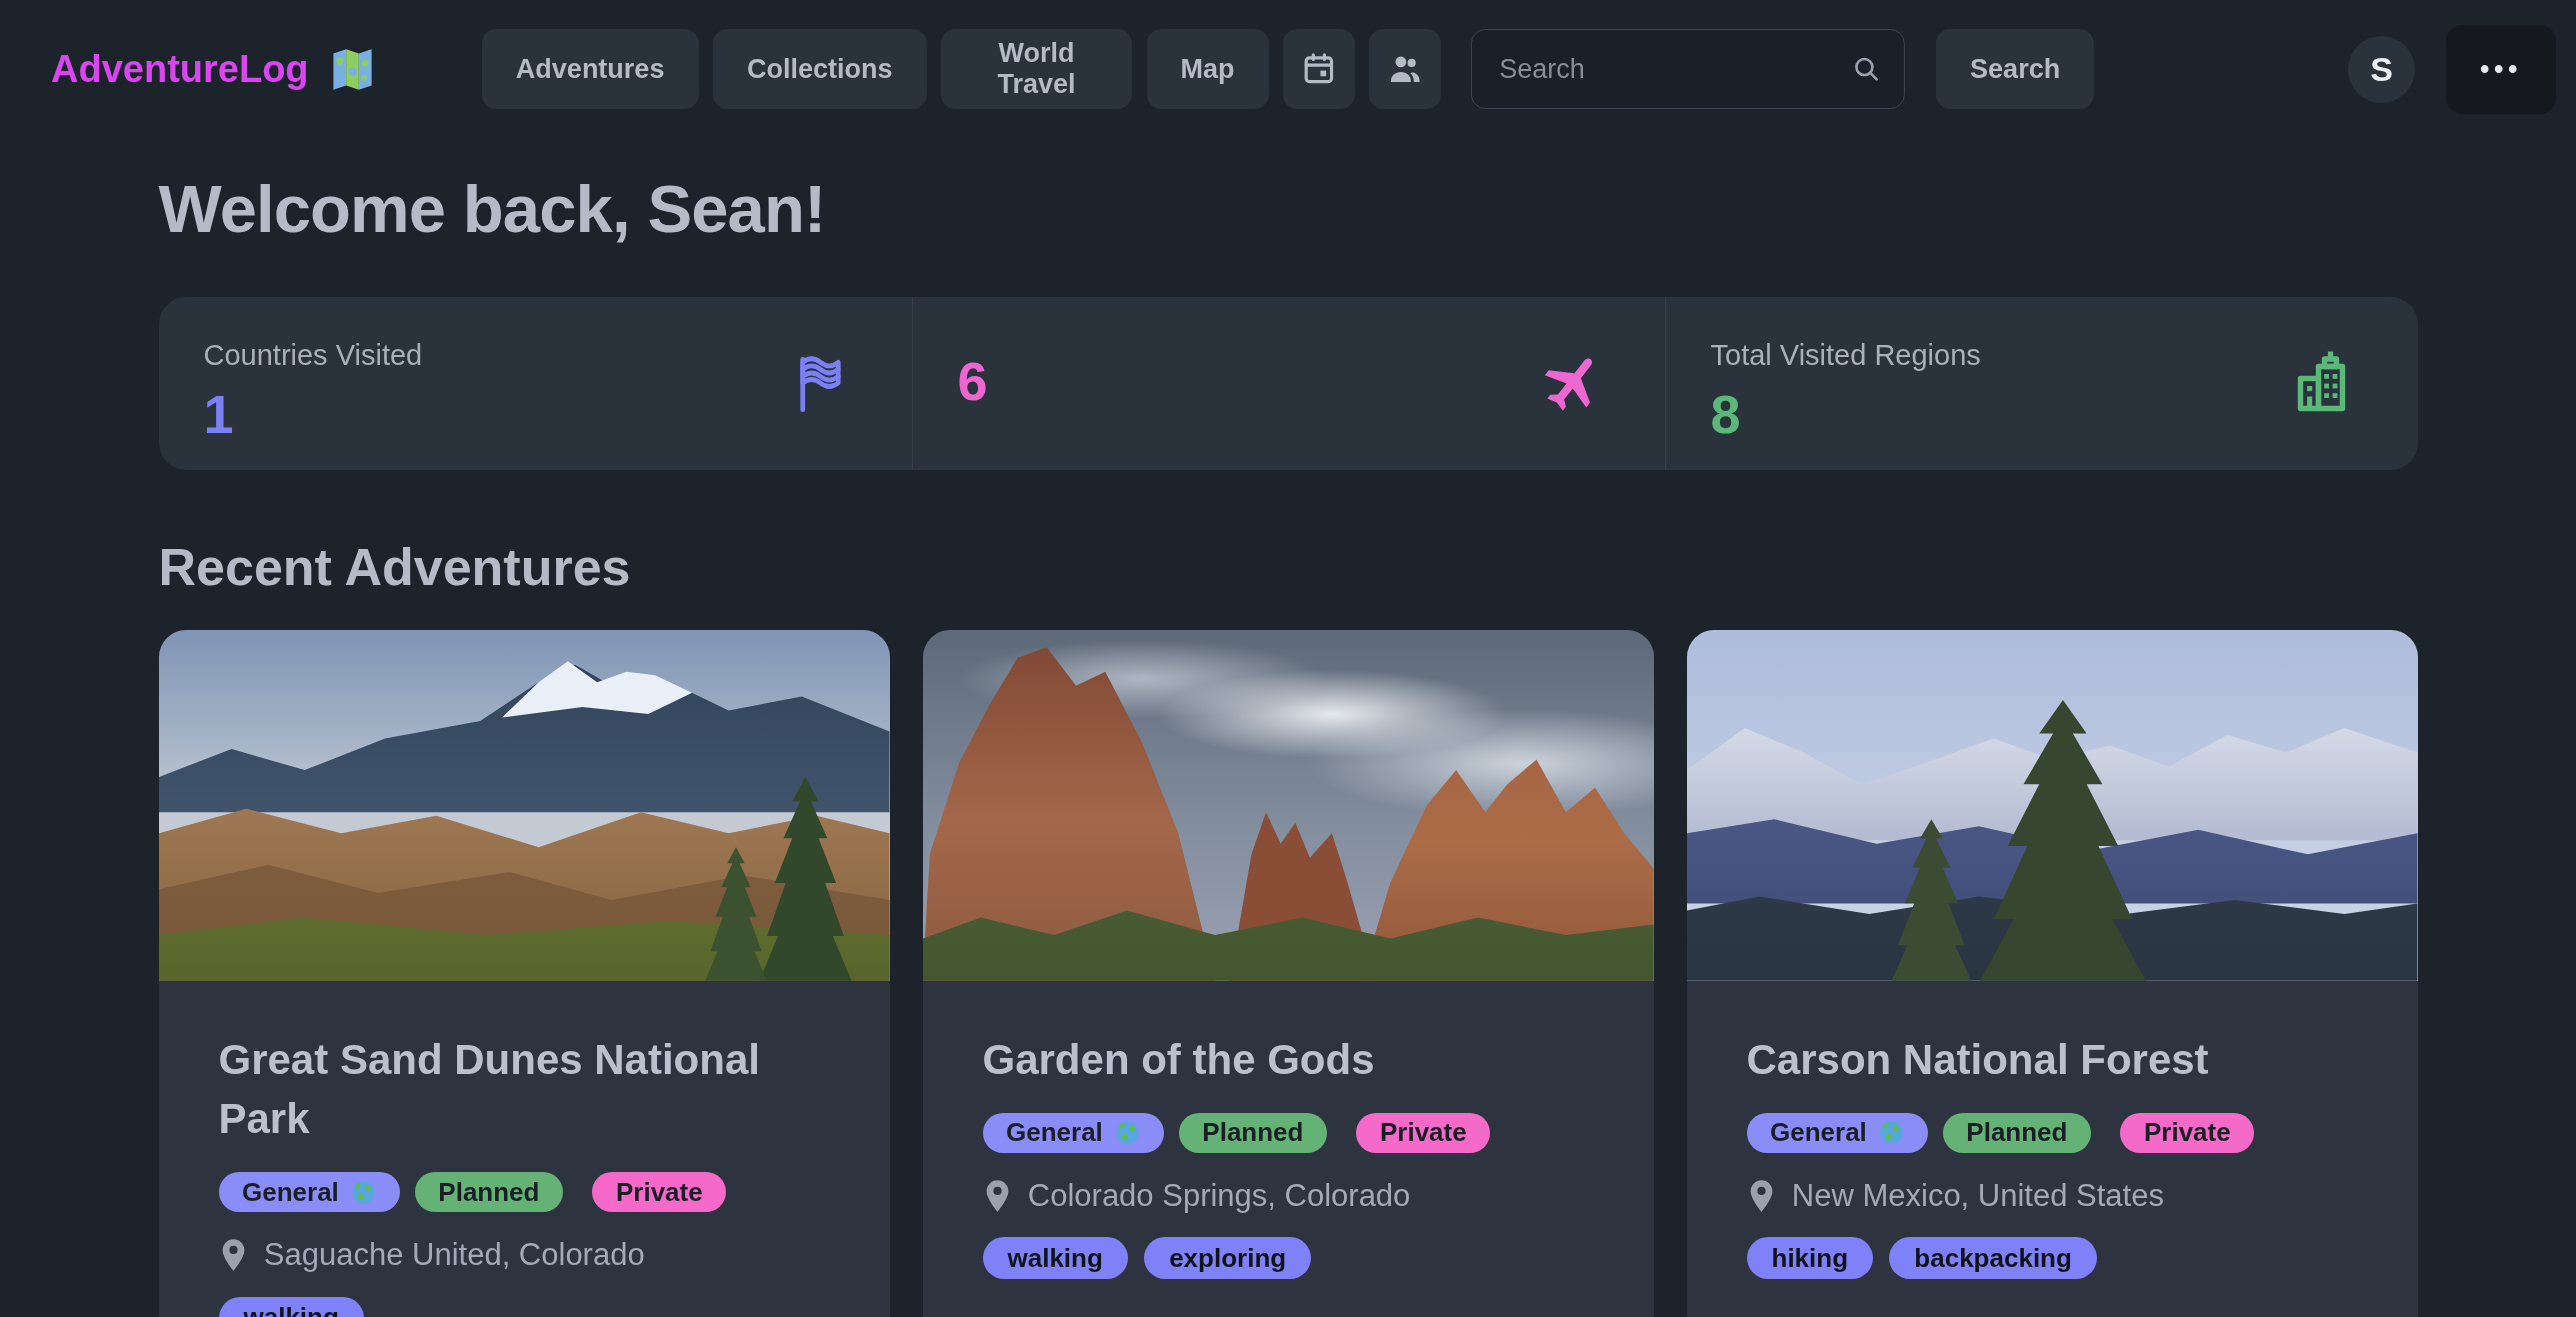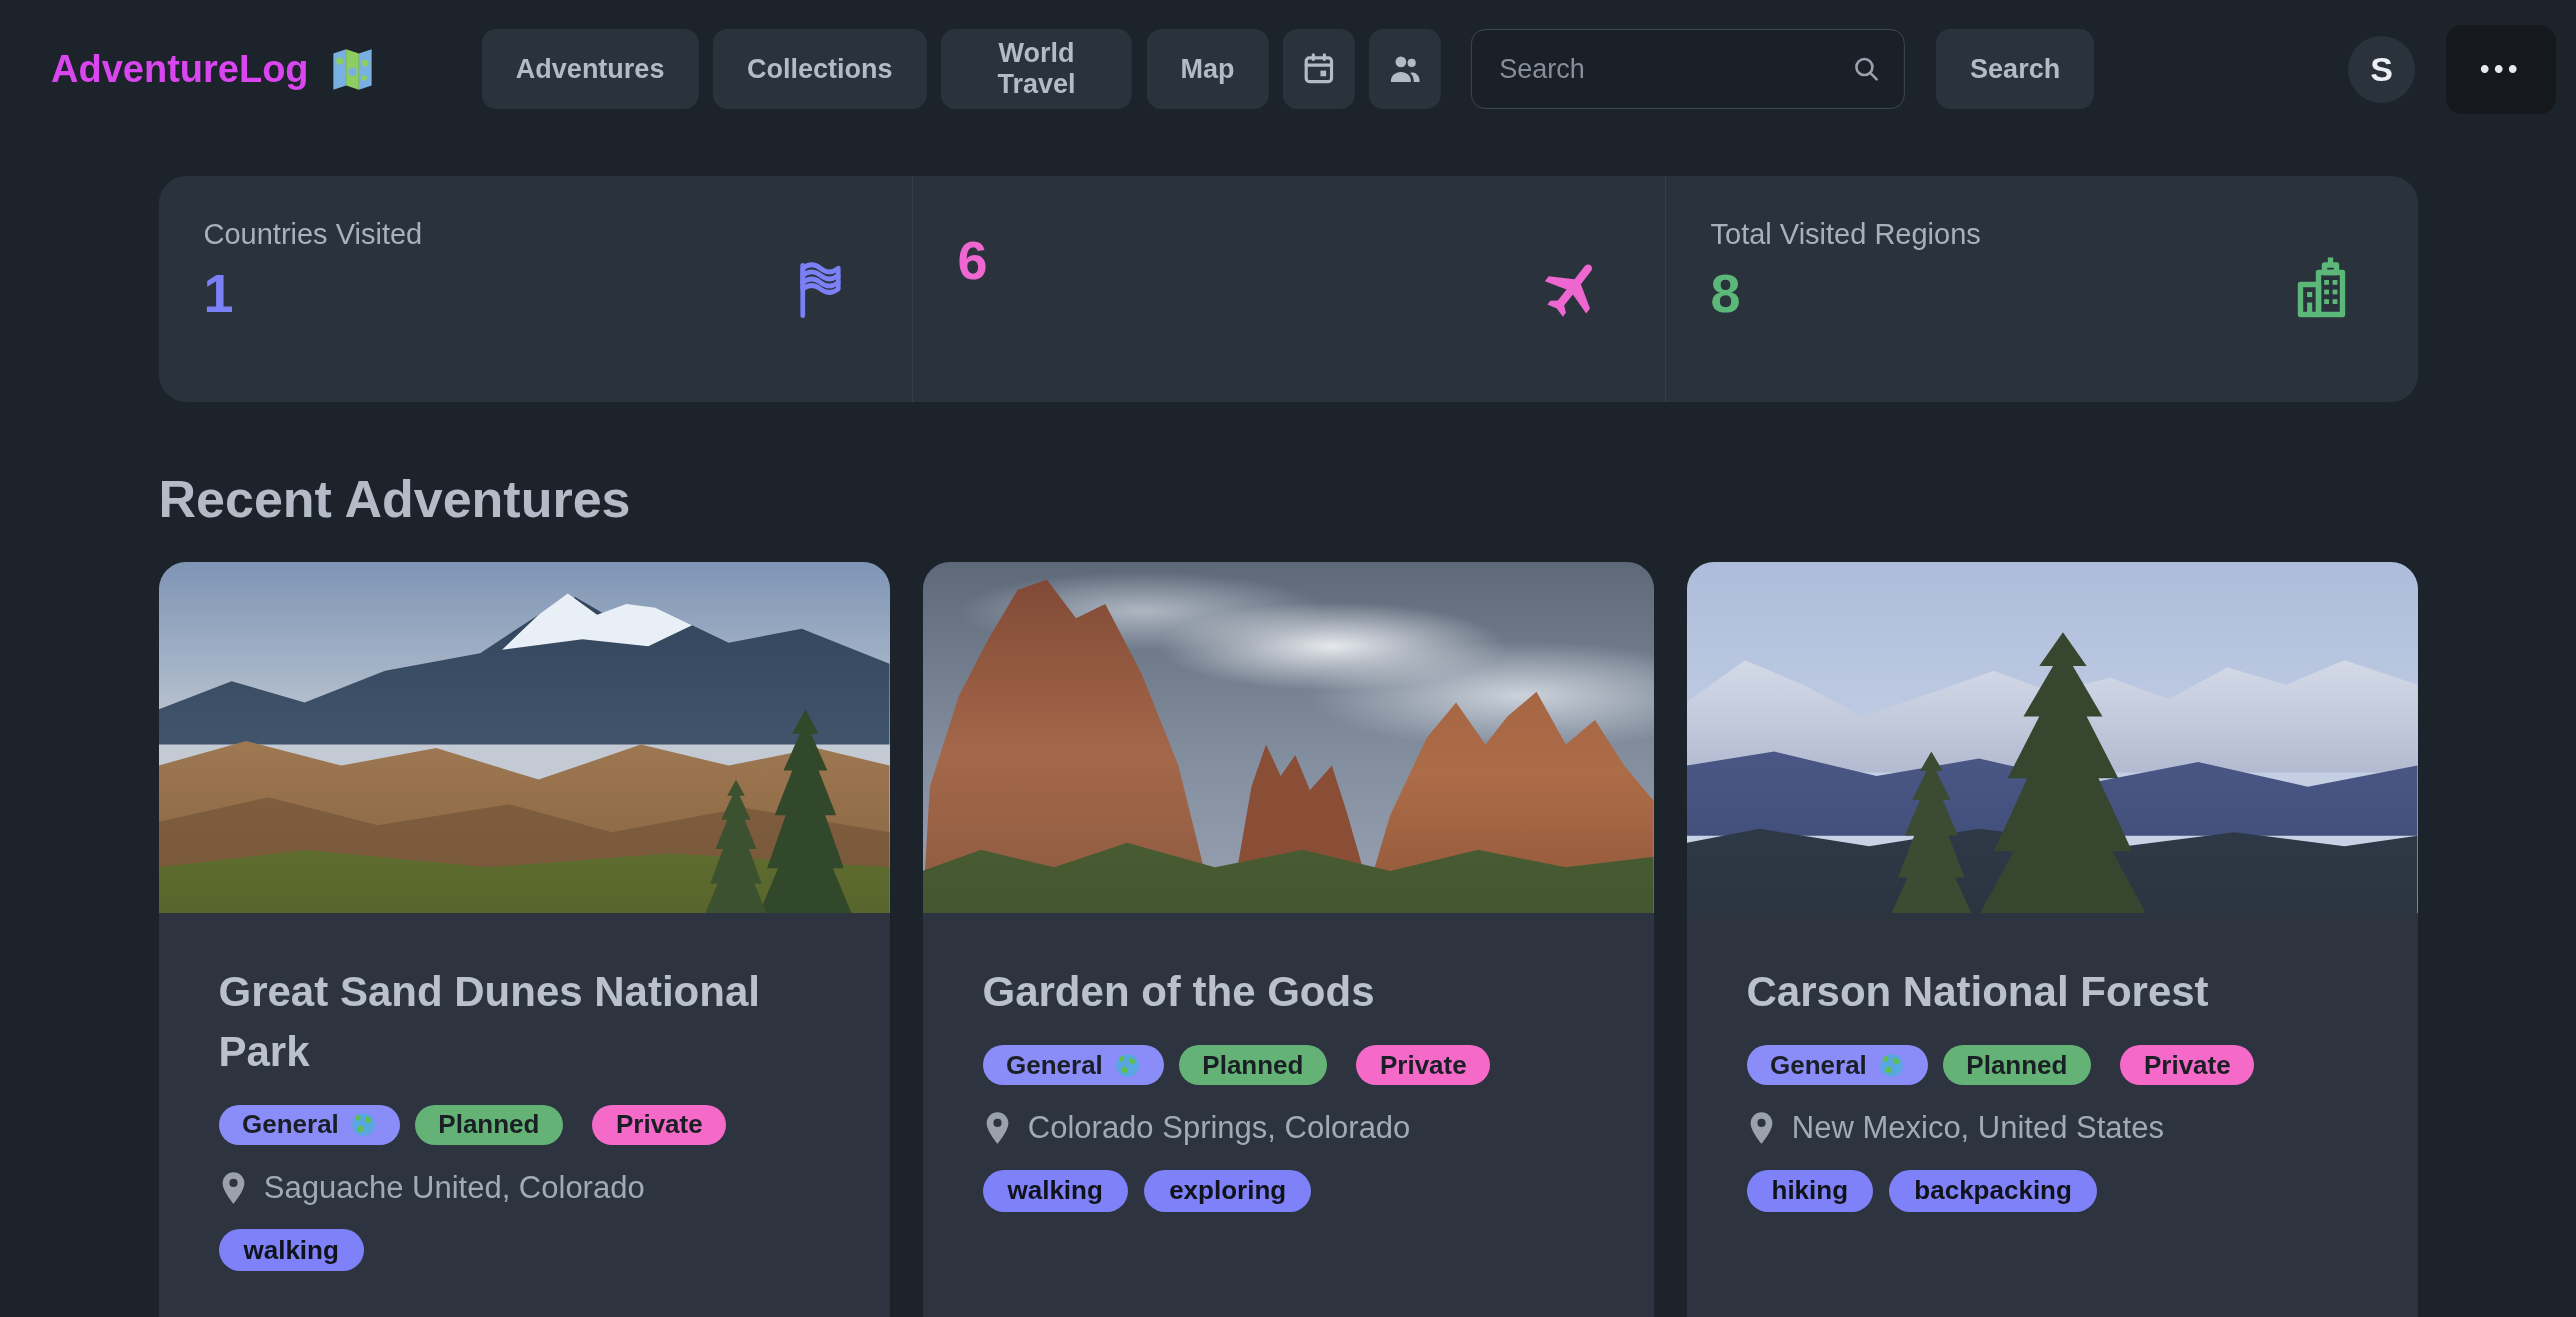--- a/index.html
+++ b/index.html
@@ -27,22 +27,22 @@
   .search-glyph { position:absolute; right:23.5px; top:50%; transform:translateY(-50%); }
   .search-btn { margin-left:16.3px; }
   .nav-right { position:absolute; right:20px; display:flex; align-items:center; gap:31px; }
   .avatar { width:67px; height:67px; border-radius:50%; background:#2a323c; color:#eceff3;
             font-size:34px; font-weight:600; display:flex; align-items:center; justify-content:center; cursor:pointer; }
   .more-btn { width:110px; height:89px; border-radius:16.3px; background:#15191e; border:none;
               color:#e6e9ee; font-size:27px; font-weight:700; letter-spacing:4.5px; cursor:pointer; }
   
   .container { width:2259px; margin:0 auto; }
   .welcome { margin-top:34px; font-size:67px; font-weight:800; color:#b4bbc7; letter-spacing:-0.9px; line-height:1.1; }
-  .stats { margin-top:38px; display:grid; grid-template-columns:1fr 1fr 1fr;
-           background:#2a323c; border-radius:27px; height:226px; }
+  .stats { margin-top:51px; display:grid; grid-template-columns:1fr 1fr 1fr;
+           background:#2a323c; border-radius:27px; height:173px; }
   .stat { position:relative; padding:42px 0 0 45px; }
   .stat + .stat { border-left:1.8px solid #383f4a; }
   .stat-label { font-size:29px; color:#a9b0bc; }
   .stat-value { font-size:54px; font-weight:800; margin-top:11px; }
   .stat-icon { position:absolute; right:56px; top:50%; transform:translateY(-50%); }
   .c-purple { color:#7b80f6; } .c-pink { color:#ee67d0; } .c-green { color:#5cb878; }
   .section-heading { margin-top:67px; font-size:52px; font-weight:700; color:#b4bbc7; }
   
   .grid { margin-top:33px; display:grid; grid-template-columns:repeat(3,1fr); gap:33px; }
   .card { background:#2d3440; border-radius:27px; overflow:hidden; height:815px; cursor:pointer; }
@@ -160,20 +160,21 @@
   </div>
 
   <div class="nav-right">
     <div class="avatar">S</div>
     <button class="more-btn">•••</button>
   </div>
 </div>
 
 <div class="container">
 
+  <h1 class="welcome">Welcome back, Sean!</h1>
 
   <div class="stats">
     <div class="stat">
       <div class="stat-label">Countries Visited</div>
       <div class="stat-value c-purple">1</div>
       <span class="stat-icon">
         <svg width="71" height="71" viewBox="0 0 24 24" fill="none" stroke="#7b80f6" stroke-width="1.6" stroke-linecap="round" stroke-linejoin="round">
           <line x1="6" y1="21" x2="6" y2="4"></line>
           <path d="M6 5c2-1.6 4-1.6 6 0s4 1.6 6 0v7c-2 1.6-4 1.6-6 0s-4-1.6-6 0z"></path>
           <path d="M6 7.4c2-1.6 4-1.6 6 0s4 1.6 6 0"></path>

